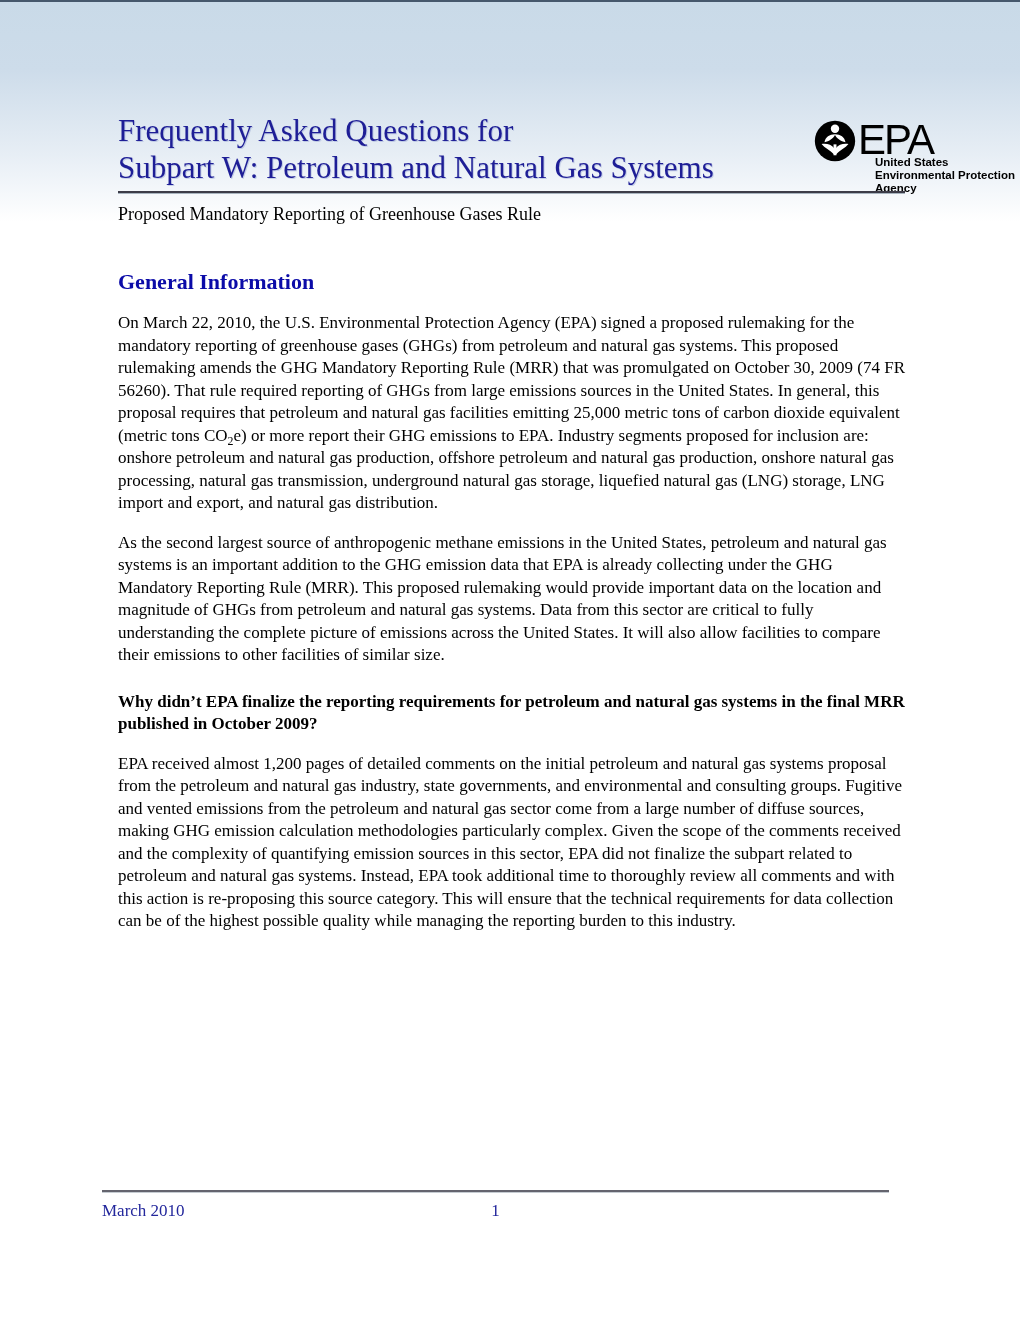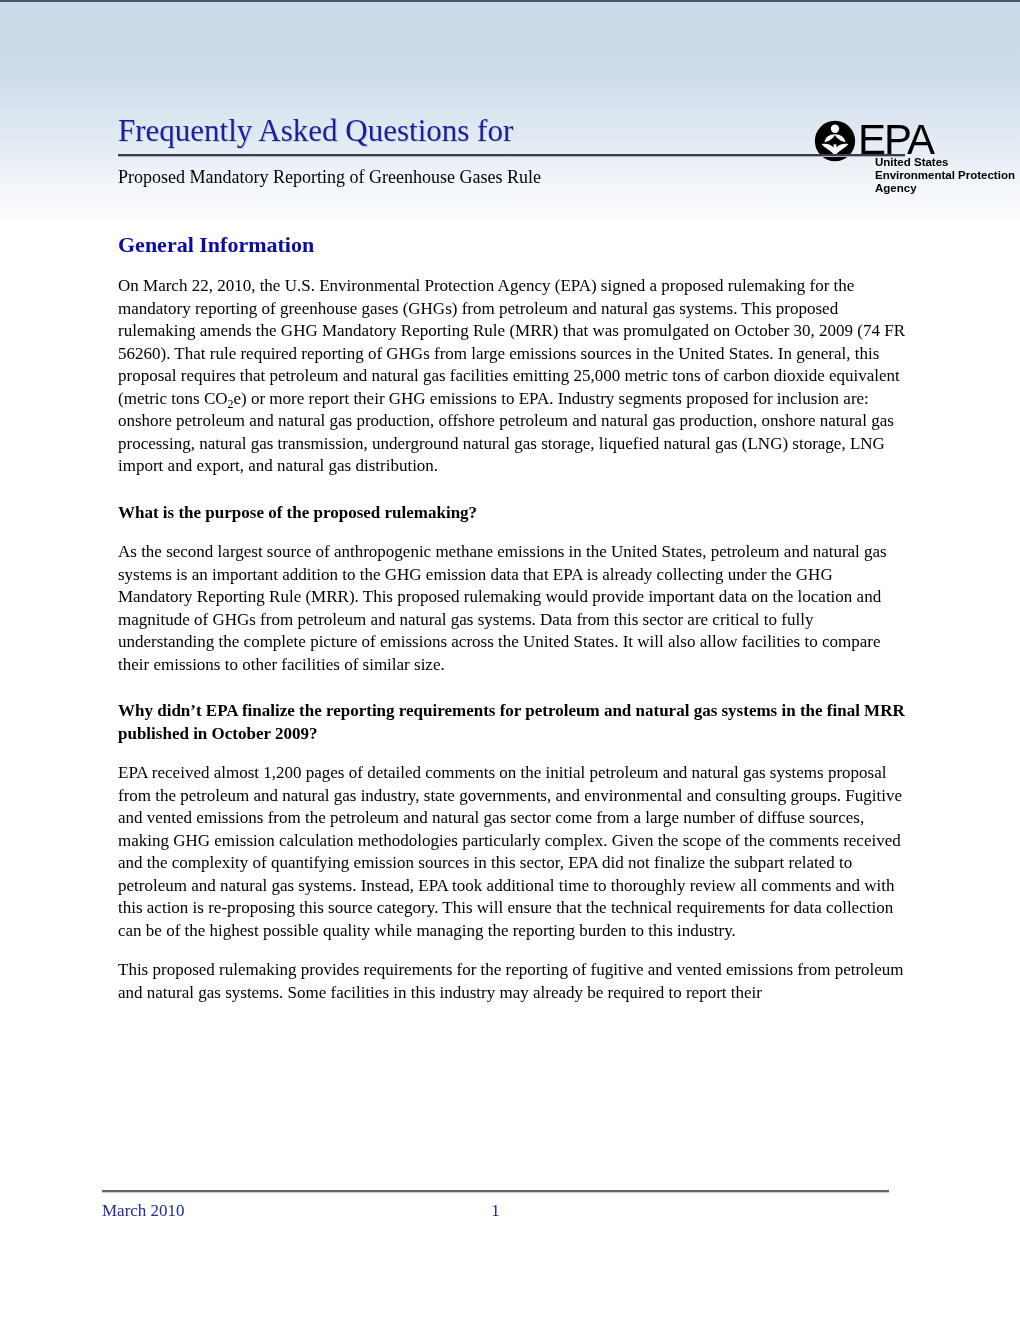--- a/index.html
+++ b/index.html
@@ -88,37 +88,36 @@
       <div>United States</div>
       <div>Environmental Protection</div>
       <div>Agency</div>
     </div>
   </div>
 
   <div class="content">
 
     <div class="title-block">
       <div class="title-line">Frequently Asked Questions for</div>
+      <div class="title-line">Subpart W: Petroleum and Natural Gas Systems</div>
     </div>
 
     <div class="header-rule"></div>
 
     <div class="subtitle">Proposed Mandatory Reporting of Greenhouse Gases Rule</div>
 
     <div class="section-heading">General Information</div>
 
     <p class="answer"><span>On March 22, 2010, the U.S. Environmental Protection Agency (EPA) signed a proposed rulemaking for the mandatory reporting of greenhouse gases (GHGs) from petroleum and natural gas systems.  This proposed rulemaking amends the GHG Mandatory Reporting Rule (MRR) that was promulgated on October 30, 2009 (74 FR 56260). That rule required reporting of GHGs from large emissions sources in the United States. In general, this proposal requires that petroleum and natural gas facilities emitting 25,000 metric tons of carbon dioxide equivalent (metric tons CO</span><span class="sub">2</span><span>e) or more report their GHG emissions to EPA. Industry segments proposed for inclusion are: onshore petroleum and natural gas production, offshore petroleum and natural gas production, onshore natural gas processing, natural gas transmission, underground natural gas storage, liquefied natural gas (LNG) storage, LNG import and export, and natural gas distribution.</span></p>
 
-    <div class="question">What is the purpose of the proposed rulemaking?</div>
     <p class="answer">As the second largest source of anthropogenic methane emissions in the United States, petroleum and natural gas systems is an important addition to the GHG emission data that EPA is already collecting under the GHG Mandatory Reporting Rule (MRR).  This proposed rulemaking would provide important data on the location and magnitude of GHGs from petroleum and natural gas systems.  Data from this sector are critical to fully understanding the complete picture of emissions across the United States.  It will also allow facilities to compare their emissions to other facilities of similar size.</p>
 
     <div class="question">Why didn’t EPA finalize the reporting requirements for petroleum and natural gas systems in the final MRR published in October 2009?</div>
     <p class="answer">EPA received almost 1,200 pages of detailed comments on the initial petroleum and natural gas systems proposal from the petroleum and natural gas industry, state governments, and environmental and consulting groups.  Fugitive and vented emissions from the petroleum and natural gas sector come from a large number of diffuse sources, making GHG emission calculation methodologies particularly complex. Given the scope of the comments received and the complexity of quantifying emission sources in this sector, EPA did not finalize the subpart related to petroleum and natural gas systems. Instead, EPA took additional time to thoroughly review all comments and with this action is re-proposing this source category. This will ensure that the technical requirements for data collection can be of the highest possible quality while managing the reporting burden to this industry.</p>
 
-    <p class="answer">This proposed rulemaking provides requirements for the reporting of fugitive and vented emissions from petroleum and natural gas systems.  Some facilities in this industry may already be required to report their</p>
 
   </div>
 
   <div class="footer">
     <div class="footer-rule"></div>
     <div class="footer-row">
       <div class="footer-cell">March 2010</div>
       <div class="footer-cell center">1</div>
       <div class="footer-cell right"></div>
     </div>

